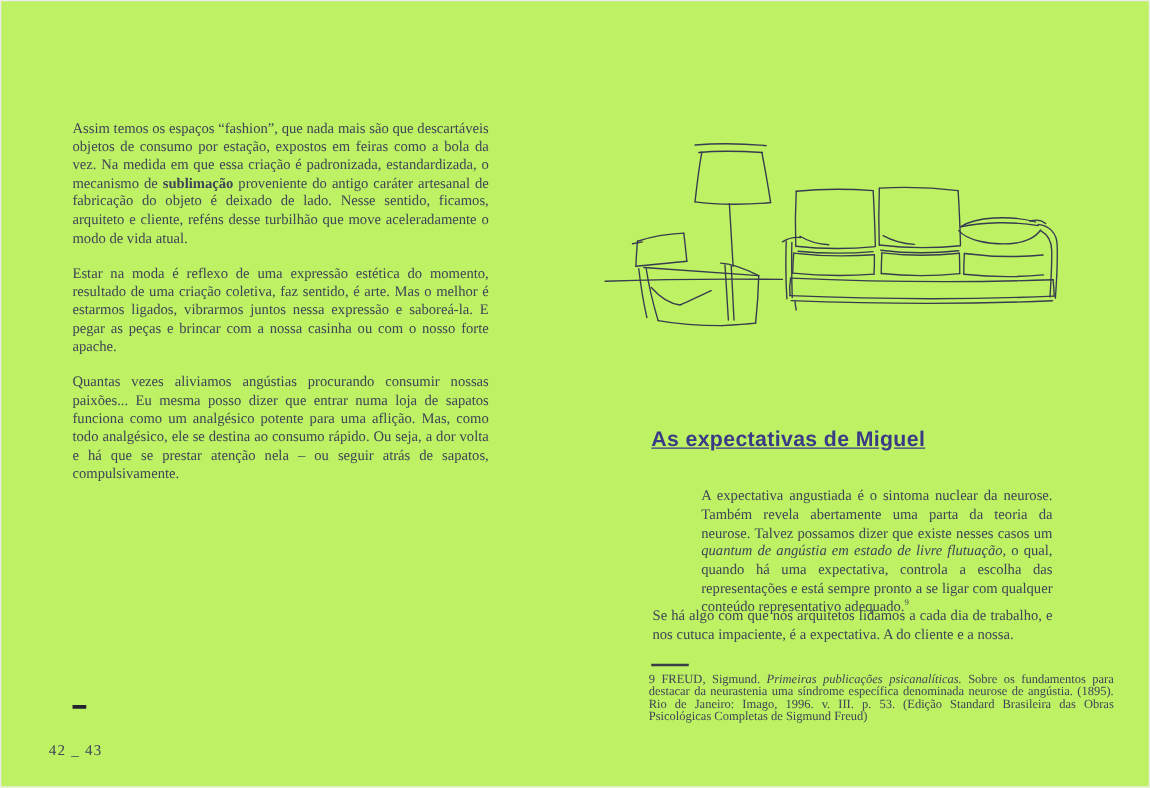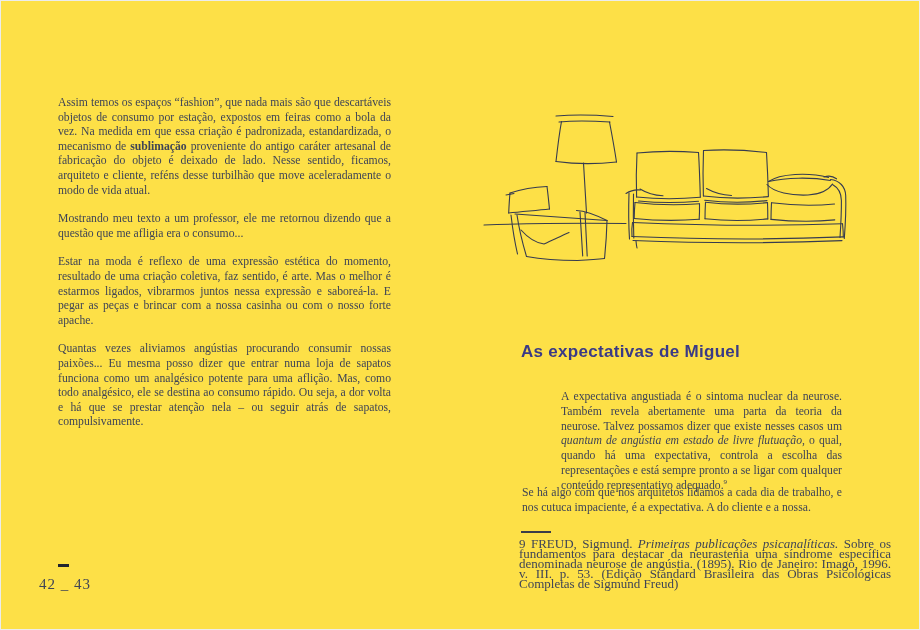--- a/index.html
+++ b/index.html
@@ -3,70 +3,69 @@
 <meta charset="utf-8">
 <style>
   :root{
     --heading:#3a3a86;
     --body-text:#3f4456;
     --ink:#363b4f;
     --rule:#3a3d49;
   }
   html,body{margin:0;padding:0;background:#fff;}
   #spread{
-    position:relative;width:920px;height:630px;background:#fde047;
+    position:relative;width:920px;height:630px;background:#bef264;
     border:1px solid #ececec;box-sizing:border-box;overflow:hidden;
     font-family:"Liberation Serif","DejaVu Serif",serif;color:var(--body-text);
   }
   
   .left-col{
     position:absolute;left:57px;top:95px;width:333px;
     font-size:11.7px;line-height:14.6px;text-align:justify;
   }
   .left-col p{margin:0 0 14px 0;}
   .left-col b{font-weight:bold;}
   
   .sketch{position:absolute;left:455px;top:88px;width:440px;height:235px;color:var(--ink);}
   .sketch svg{width:100%;height:100%;display:block;}
   .sketch path{fill:none;stroke:currentColor;stroke-width:1.1;stroke-linecap:round;stroke-linejoin:round;}
   
   .rp-heading{
     position:absolute;left:520px;top:341px;
     font-family:"Liberation Sans","DejaVu Sans",sans-serif;font-weight:700;
-    font-size:17px;letter-spacing:.3px;color:var(--heading);margin:0;
+    font-size:17px;letter-spacing:.3px;color:var(--heading);margin:0;text-decoration:underline;
   }
   .rp-quote{
     position:absolute;left:560px;top:389px;width:281px;
     font-size:11.7px;line-height:14.8px;text-align:justify;
   }
   .rp-quote i, .rp-fn i{}
   .rp-quote sup{font-size:7px;line-height:0;vertical-align:super;}
   .rp-p2{
     position:absolute;left:521px;top:485px;width:320px;
     font-size:11.7px;line-height:14.8px;text-align:justify;margin:0;
   }
   .fn-rule{position:absolute;left:520px;top:530px;width:30px;height:2px;background:var(--rule);}
   .rp-fn{
     position:absolute;left:518px;top:538px;width:372px;
-    font-size:13px;line-height:10px;text-align:justify;
+    font-size:10px;line-height:10px;text-align:justify;
   }
   
   .dash-mark{position:absolute;left:57px;top:563px;width:11px;height:3.2px;background:#22242e;}
   .page-num{
-    position:absolute;left:38px;top:575px;font-size:15px;letter-spacing:1px;color:var(--body-text);
+    position:absolute;left:38px;top:592px;font-size:12px;letter-spacing:1px;color:var(--body-text);
   }
 </style>
 </head>
 <body>
 
 <div id="spread">
 
   <div class="left-col">
     <p><span>Assim temos os espaços “fashion”, que nada mais são que descartáveis objetos de consumo por estação, expostos em feiras como a bola da vez. Na medida em que essa criação é padronizada, estandardizada, o mecanismo de </span><b>sublimação</b><span> proveniente do antigo caráter artesanal de fabricação do objeto é deixado de lado. Nesse sentido, ficamos, arquiteto e cliente, reféns desse turbilhão que move aceleradamente o modo de vida atual.</span></p>
-    <p>Mostrando meu texto a um professor, ele me retornou dizendo que a questão que me afligia era o consumo...</p>
     <p>Estar na moda é reflexo de uma expressão estética do momento, resultado de uma criação coletiva, faz sentido, é arte. Mas o melhor é estarmos ligados, vibrarmos juntos nessa expressão e saboreá-la. E pegar as peças e brincar com a nossa casinha ou com o nosso forte apache.</p>
     <p>Quantas vezes aliviamos angústias procurando consumir nossas paixões... Eu mesma posso dizer que entrar numa loja de sapatos funciona como um analgésico potente para uma aflição. Mas, como todo analgésico, ele se destina ao consumo rápido. Ou seja, a dor volta e há que se prestar atenção nela – ou seguir atrás de sapatos, compulsivamente.</p>
   </div>
 
   <div class="dash-mark"></div>
   <div class="page-num">42 _ 43</div>
 
   <div class="sketch">
     <svg viewBox="0 0 440 235" xmlns="http://www.w3.org/2000/svg">
       <g>

